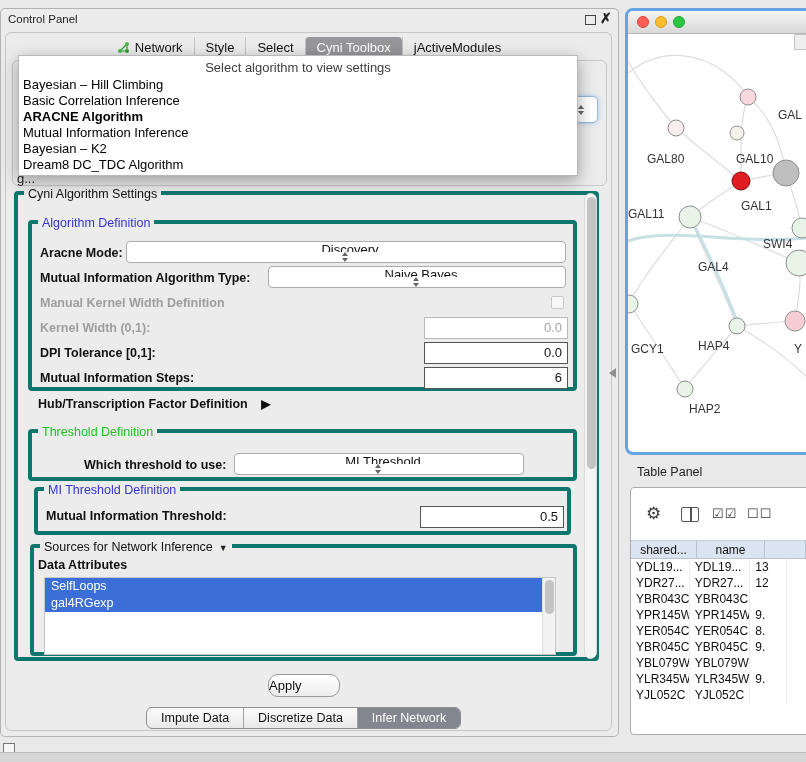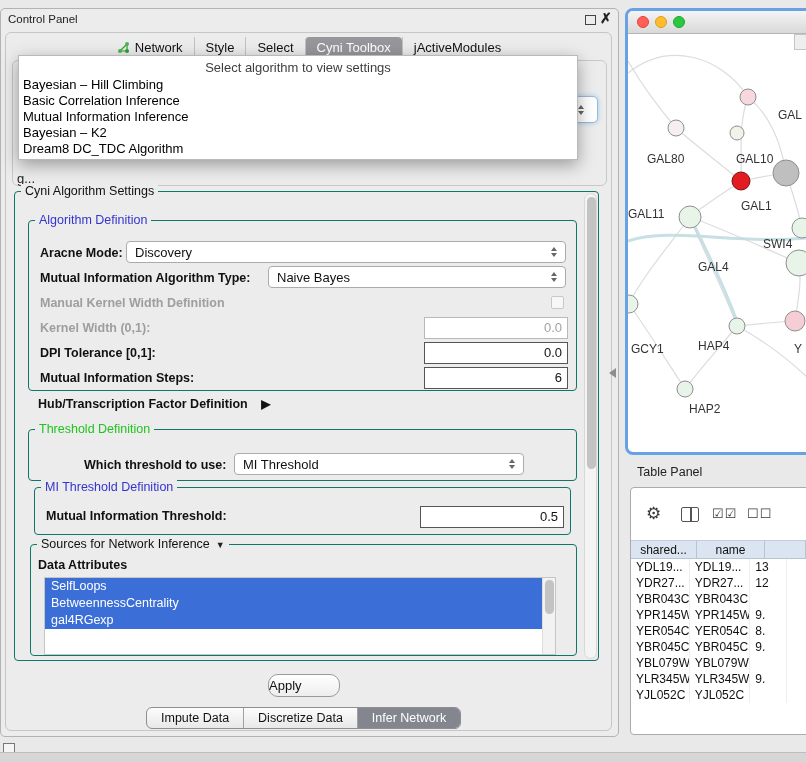--- a/index.html
+++ b/index.html
@@ -30,30 +30,30 @@
   .frag-g{left:17px;top:171px;font-size:13px;color:#222;}
   .combo-end{left:566px;top:96px;width:32px;height:27px;background:#fff;border:1px solid #9bb8d8;border-radius:5px;box-shadow:0 0 5px #9ec7ea;box-sizing:border-box;display:flex;align-items:center;justify-content:flex-end;padding-right:5px;}
 
   
   .popup{left:18px;top:55px;width:560px;background:#fff;border:1px solid #b9b9b9;box-shadow:0 5px 16px rgba(0,0,0,.35);z-index:50;padding:2px 0;box-sizing:border-box;}
   .popup-header{text-align:center;color:#404040;font-size:13px;height:19px;line-height:19px;}
   .popup-item{font-size:13px;height:16px;line-height:16px;padding-left:4px;color:#000;white-space:nowrap;}
   .popup-item.bold{font-weight:bold;}
 
   
-  .group{position:absolute;border:1px solid #0f766e;border-radius:4px;box-sizing:border-box;}
+  .group{position:absolute;border:4px solid #0f766e;border-radius:4px;box-sizing:border-box;}
   .gtitle{position:absolute;top:-8px;left:6px;background:#ececec;padding:0 4px;font-size:12.5px;white-space:nowrap;color:#111;}
   .t-blue{color:#3434d0;}
   .t-green{color:#1ec41e;}
   .tri-dn-sm{font-size:9px;margin-left:6px;color:#222;}
 
   .lbl{position:absolute;font-size:12.5px;font-weight:bold;color:#111;white-space:nowrap;}
   .lbl.disabled{color:#9e9e9e;}
 
-  .combo{position:absolute;height:22px;background:#fff;border:1px solid #ababab;border-radius:4px;display:flex;align-items:center;font-size:13px;box-sizing:border-box;}
+  .combo{position:absolute;height:22px;background:#fff;border:1px solid #ababab;border-radius:4px;display:flex;align-items:center;font-size:13px;box-sizing:border-box;flex-direction:column;}
   .combo-text{flex:1;padding-left:8px;white-space:nowrap;overflow:hidden;}
   .combo-arrows{width:16px;display:flex;flex-direction:column;align-items:center;gap:2px;padding-right:3px;}
   .tri-up{width:0;height:0;border-left:3.5px solid transparent;border-right:3.5px solid transparent;border-bottom:4.5px solid #666;}
   .tri-down{width:0;height:0;border-left:3.5px solid transparent;border-right:3.5px solid transparent;border-top:4.5px solid #666;}
 
   .tfield{position:absolute;height:20px;background:#fff;border:1px solid #555;font-size:13px;line-height:20px;text-align:right;padding-right:5px;box-sizing:content-box;}
   .tfield.disabled{border-color:#b9b9b9;color:#a3a3a3;}
 
   .checkbox{position:absolute;width:13px;height:13px;border:1px solid #c8c8c8;background:#f7f7f7;border-radius:2px;box-sizing:border-box;}
 
@@ -209,21 +209,20 @@
 <div class="tfield" style="left:420px;top:506px;width:137px;">0.5</div>
 
 <div class="group" style="left:30px;top:544px;width:547px;height:112px;">
   <span class="gtitle">
     <span>Sources for Network Inference</span><span class="tri-dn-sm">▼</span>
   </span>
 </div>
 <div class="lbl" style="left:38px;top:558px;">Data Attributes</div>
 <div class="abs srclist">
   <div class="src-item">SelfLoops</div>
-  <div class="src-item">BetweennessCentrality</div>
   <div class="src-item">gal4RGexp</div>
   <div class="list-scroll">
       <div class="list-thumb"></div>
     </div>
 </div>
 
 <div class="abs btn-apply">Apply</div>
 <div class="abs seg">
   <div class="seg-item">Impute Data</div>
   <div class="seg-item">Discretize Data</div>
@@ -353,16 +352,17 @@
     </div>
   </div>
 
 <div class="abs mini-window-icon"></div>
 <div class="abs footer"></div>
 
 <div class="abs popup">
   <div class="popup-header">Select algorithm to view settings</div>
   <div class="popup-item">Bayesian – Hill Climbing</div>
   <div class="popup-item">Basic Correlation Inference</div>
+  <div class="popup-item bold">ARACNE Algorithm</div>
   <div class="popup-item">Mutual Information Inference</div>
   <div class="popup-item">Bayesian – K2</div>
   <div class="popup-item">Dream8 DC_TDC Algorithm</div>
 </div>
 
 </body></html>

